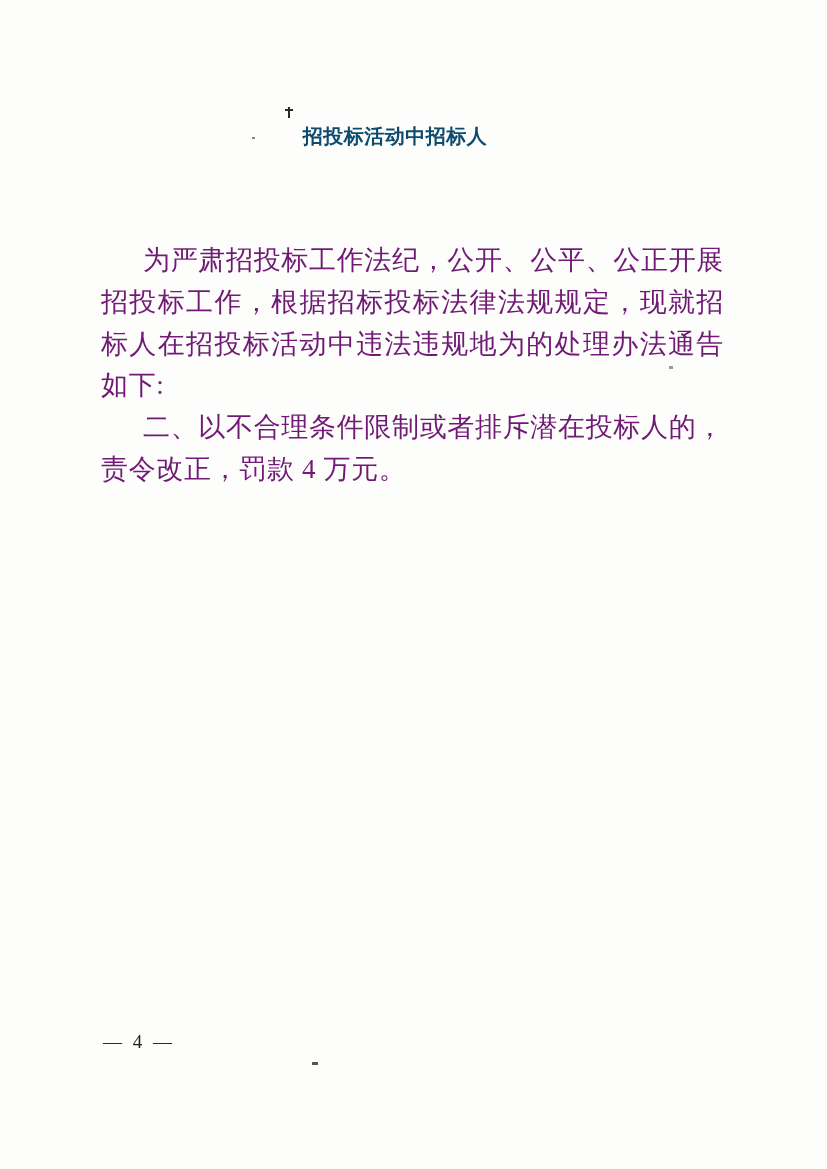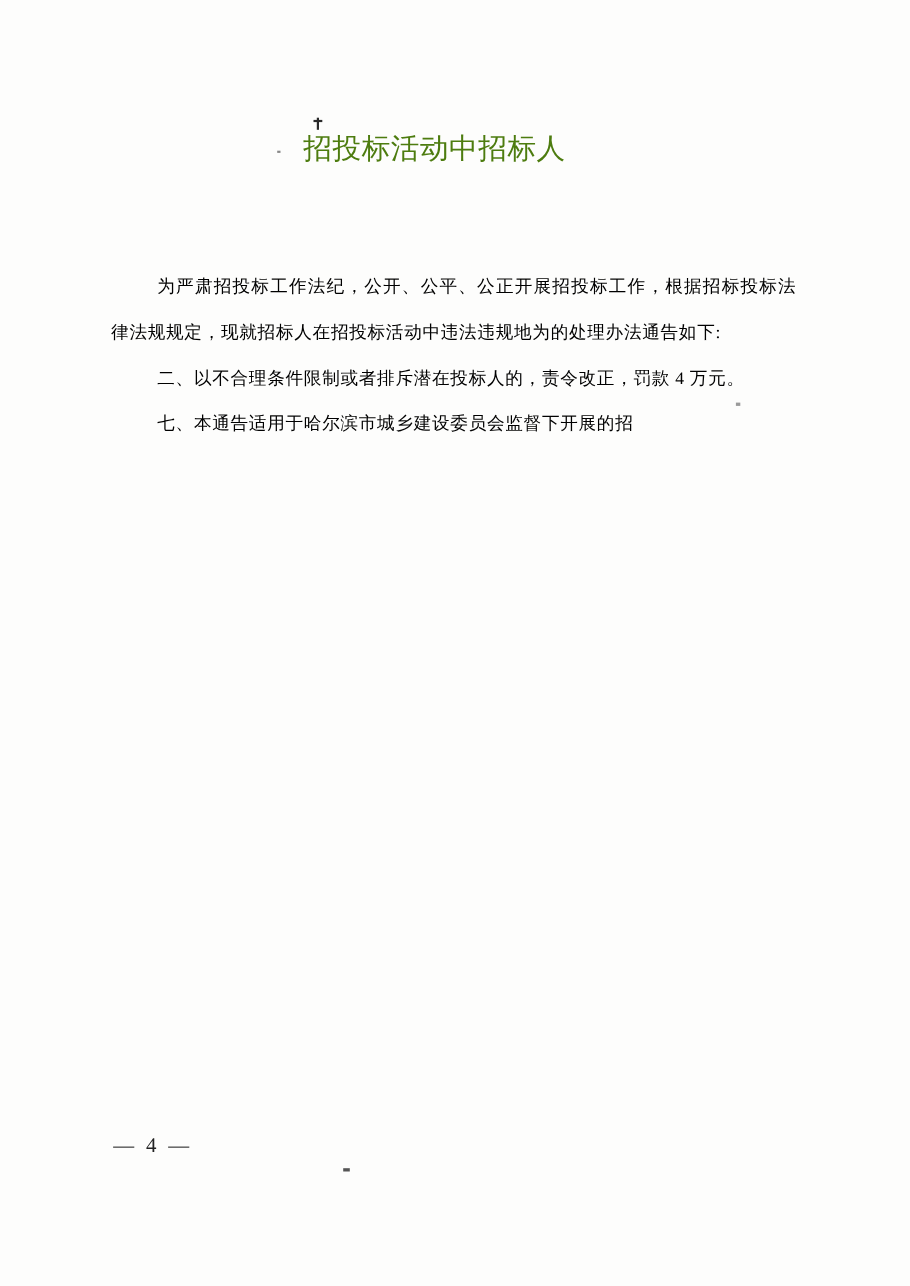--- a/index.html
+++ b/index.html
@@ -21,38 +21,38 @@
     top: 0;
     width: 827px;
     height: 1169px;
   }
   .doc-title {
     position: absolute;
     top: 114px;
     left: 101px;
     width: 588px;
     text-align: center;
-    font-weight: normal;
-    font-size: 26px;
+    font-weight: bold;
+    font-size: 20px;
     line-height: 44px;
     letter-spacing: 0.5px;
-    color: #4d7c0f;
+    color: #0c4a6e;
   }
   .body-text {
     position: absolute;
     top: 240px;
     left: 101px;
     width: 623px;
-    font-size: 16px;
+    font-size: 27px;
     line-height: 41.8px;
     letter-spacing: 0.65px;
     text-align: justify;
     text-justify: inter-ideograph;
     font-kerning: none;
-    color: #000000;
+    color: #701a75;
   }
   .body-text p {
     margin: 0;
     padding: 0;
     text-indent: 42px;
   }
   .page-number {
     position: absolute;
     left: 103px;
     top: 1031px;
@@ -83,18 +83,17 @@
   <span class="artifact artifact-dot-mid"></span>
   <span class="artifact artifact-dash-bottom"></span>
 
   <div class="doc-title">
     <div>招投标活动中招标人</div>
   </div>
 
   <div class="body-text">
     <p>为严肃招投标工作法纪，公开、公平、公正开展招投标工作，根据招标投标法律法规规定，现就招标人在招投标活动中违法违规地为的处理办法通告如下:</p>
     <p>二、以不合理条件限制或者排斥潜在投标人的，责令改正，罚款 4 万元。</p>
-    <p>七、本通告适用于哈尔滨市城乡建设委员会监督下开展的招</p>
   </div>
 
   <div class="page-number">— 4 —</div>
 
 </div>
 
 </body></html>

